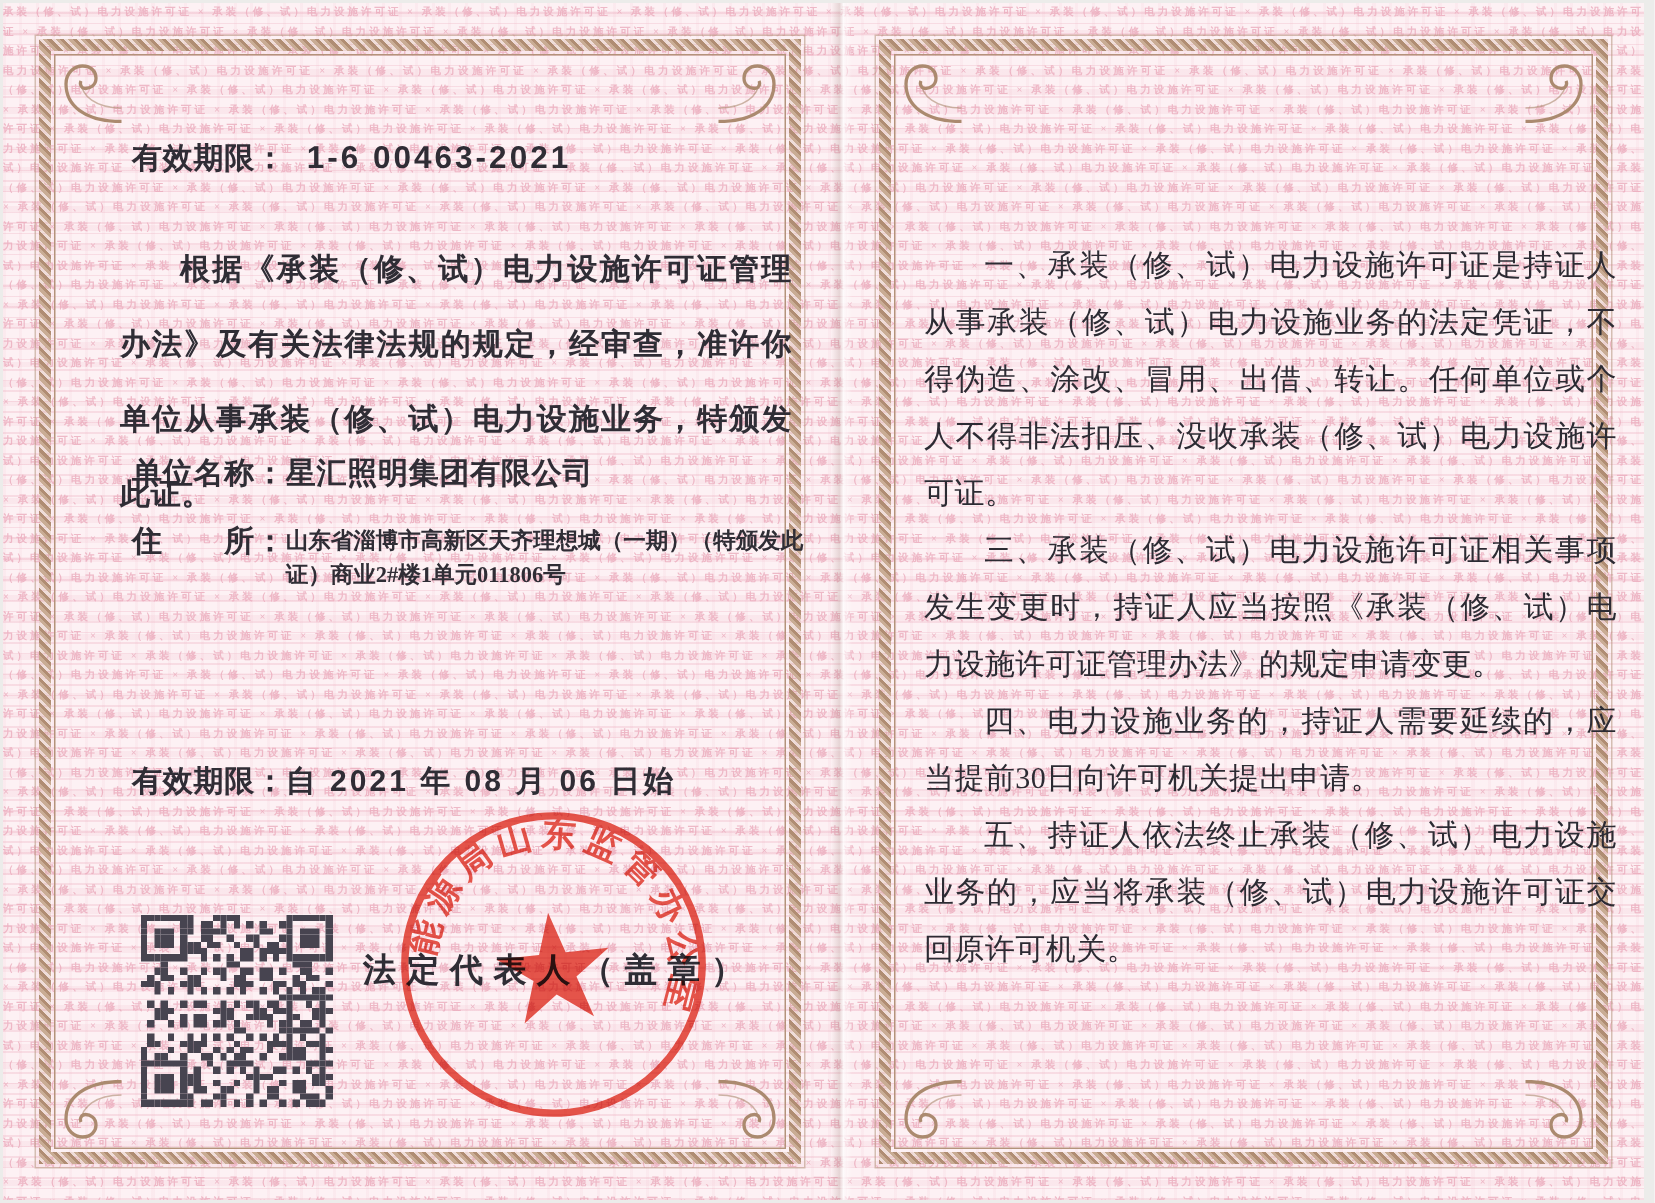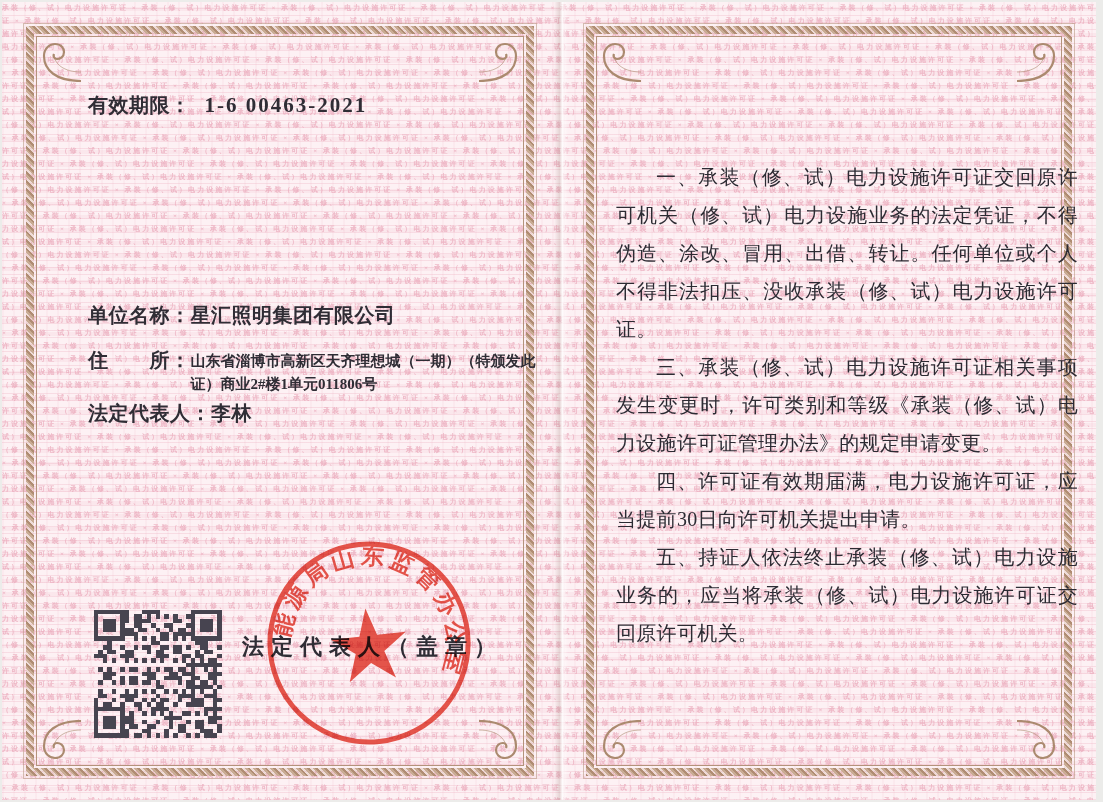--- a/index.html
+++ b/index.html
@@ -49,21 +49,21 @@
   .corner svg{display:block;}
   .corner.tl{left:8px;top:8px;}
   .corner.tr{right:8px;top:8px;transform:scaleX(-1);}
   .corner.bl{left:8px;bottom:8px;transform:scaleY(-1);}
   .corner.br{right:8px;bottom:8px;transform:scale(-1,-1);}
   
   .row{
     position:absolute;left:86px;white-space:nowrap;
     color:#2f2d35;font-weight:bold;font-size:20px;letter-spacing:.5px;
   }
-  .row .num{font-family:Liberation Serif, serif;letter-spacing:2px;}
+  .row .num{font-family:Liberation Sans, sans-serif;letter-spacing:2px;}
   .row-license{top:90px;}
   .row-license .num{margin-left:14px;font-size:21px;}
   .intro{
     position:absolute;left:78px;top:153px;width:448px;
     color:#2f2d35;font-weight:bold;font-size:20px;line-height:50px;
     text-indent:2em;text-align:justify;letter-spacing:.5px;
   }
   .row-company{top:300px;}
   .row-address{top:345px;}
   .row-address .val{
@@ -137,34 +137,35 @@
             <path d="M39,39 C14,39 2,28 2,14 C2,6 8,2 13,2 C19,2 22,6 22,10 C22,15 18,17 15,17 C12,17 11,14 12,12" fill="none" stroke="currentColor" stroke-width="2.2"></path>
             <path d="M39,30 C22,30 12,22 12,12" fill="none" stroke="currentColor" stroke-width="1" opacity=".6"></path>
           </svg>
         </div>
     </div>
 
     <div class="row row-license">
       <span>有效期限：</span><span class="num">1-6 00463-2021</span>
     </div>
 
+    <div class="intro">根据《承装（修、试）电力设施许可证管理办法》及有关法律法规的规定，经审查，准许你单位从事承装（修、试）电力设施业务，特颁发此证。</div>
 
     <div class="row row-company">
       <span>单位名称：</span><span>星汇照明集团有限公司</span>
     </div>
 
     <div class="row row-address">
       <span>住　　所：</span><span class="val">山东省淄博市高新区天齐理想城（一期）（特颁发此证）商业2#楼1单元011806号</span>
     </div>
 
-    <div class="row row-legal">
-      <span>法定代表人：</span><span>李林</span>
+
+
+    <div class="row row-validity1">
+      <span>有效期限：</span><span class="num">自 2021 年 08 月 06 日始</span>
     </div>
-
-
 
     <div class="qr">
         <i style="left:0px;top:0px"></i>
         <i style="left:4.4px;top:0px"></i>
         <i style="left:8.8px;top:0px"></i>
         <i style="left:13.200000000000001px;top:0px"></i>
         <i style="left:17.6px;top:0px"></i>
         <i style="left:22px;top:0px"></i>
         <i style="left:26.400000000000002px;top:0px"></i>
         <i style="left:30.800000000000004px;top:0px"></i>
@@ -605,21 +606,21 @@
       <div class="corner br">
           <svg width="40" height="40" viewBox="0 0 40 40">
             <path d="M39,39 C14,39 2,28 2,14 C2,6 8,2 13,2 C19,2 22,6 22,10 C22,15 18,17 15,17 C12,17 11,14 12,12" fill="none" stroke="currentColor" stroke-width="2.2"></path>
             <path d="M39,30 C22,30 12,22 12,12" fill="none" stroke="currentColor" stroke-width="1" opacity=".6"></path>
           </svg>
         </div>
     </div>
 
 
     <div class="rules">
-      <p>一、承装（修、试）电力设施许可证交回原许可机关（修、试）电力设施业务的法定凭证，不得伪造、涂改、冒用、出借、转让。任何单位或个人不得非法扣压、没收承装（修、试）电力设施许可证。</p>
-      <p>三、承装（修、试）电力设施许可证相关事项发生变更时，许可类别和等级《承装（修、试）电力设施许可证管理办法》的规定申请变更。</p>
-      <p>四、许可证有效期届满，电力设施许可证，应当提前30日向许可机关提出申请。</p>
+      <p>一、承装（修、试）电力设施许可证是持证人从事承装（修、试）电力设施业务的法定凭证，不得伪造、涂改、冒用、出借、转让。任何单位或个人不得非法扣压、没收承装（修、试）电力设施许可证。</p>
+      <p>三、承装（修、试）电力设施许可证相关事项发生变更时，持证人应当按照《承装（修、试）电力设施许可证管理办法》的规定申请变更。</p>
+      <p>四、电力设施业务的，持证人需要延续的，应当提前30日向许可机关提出申请。</p>
       <p>五、持证人依法终止承装（修、试）电力设施业务的，应当将承装（修、试）电力设施许可证交回原许可机关。</p>
     </div>
   </div>
 
   <div class="fold"></div>
 </div>
 
 </body></html>

